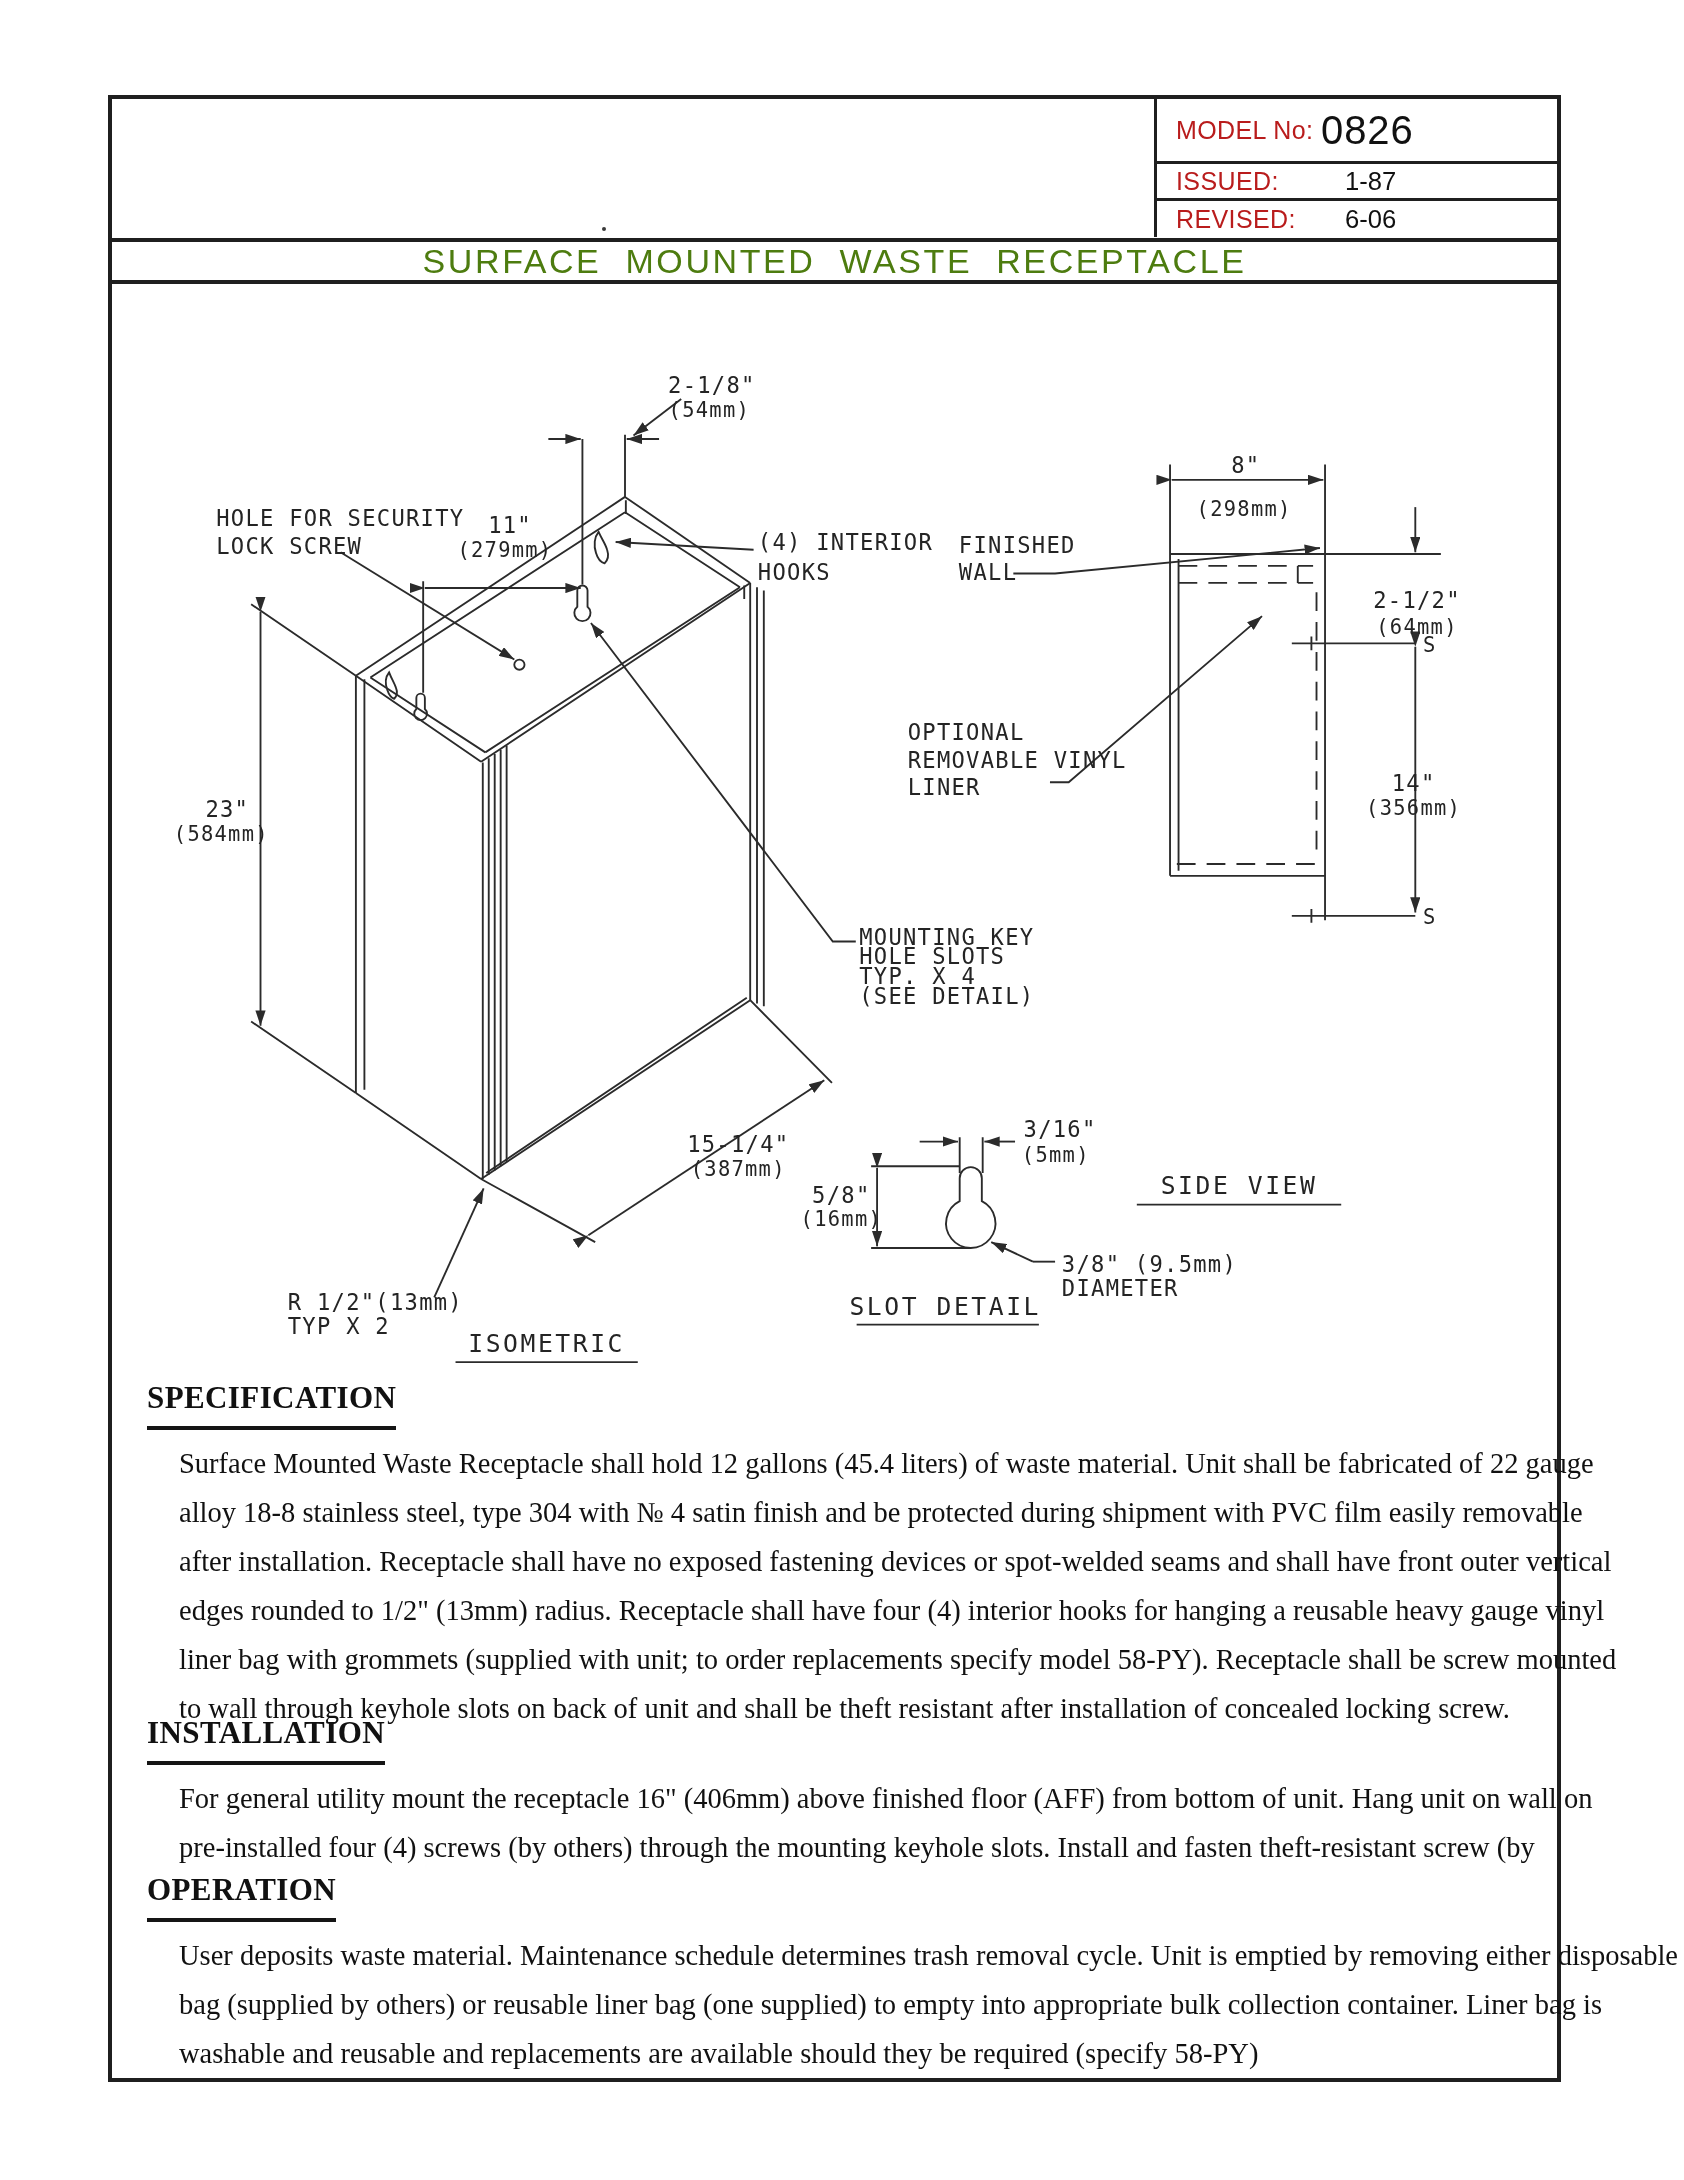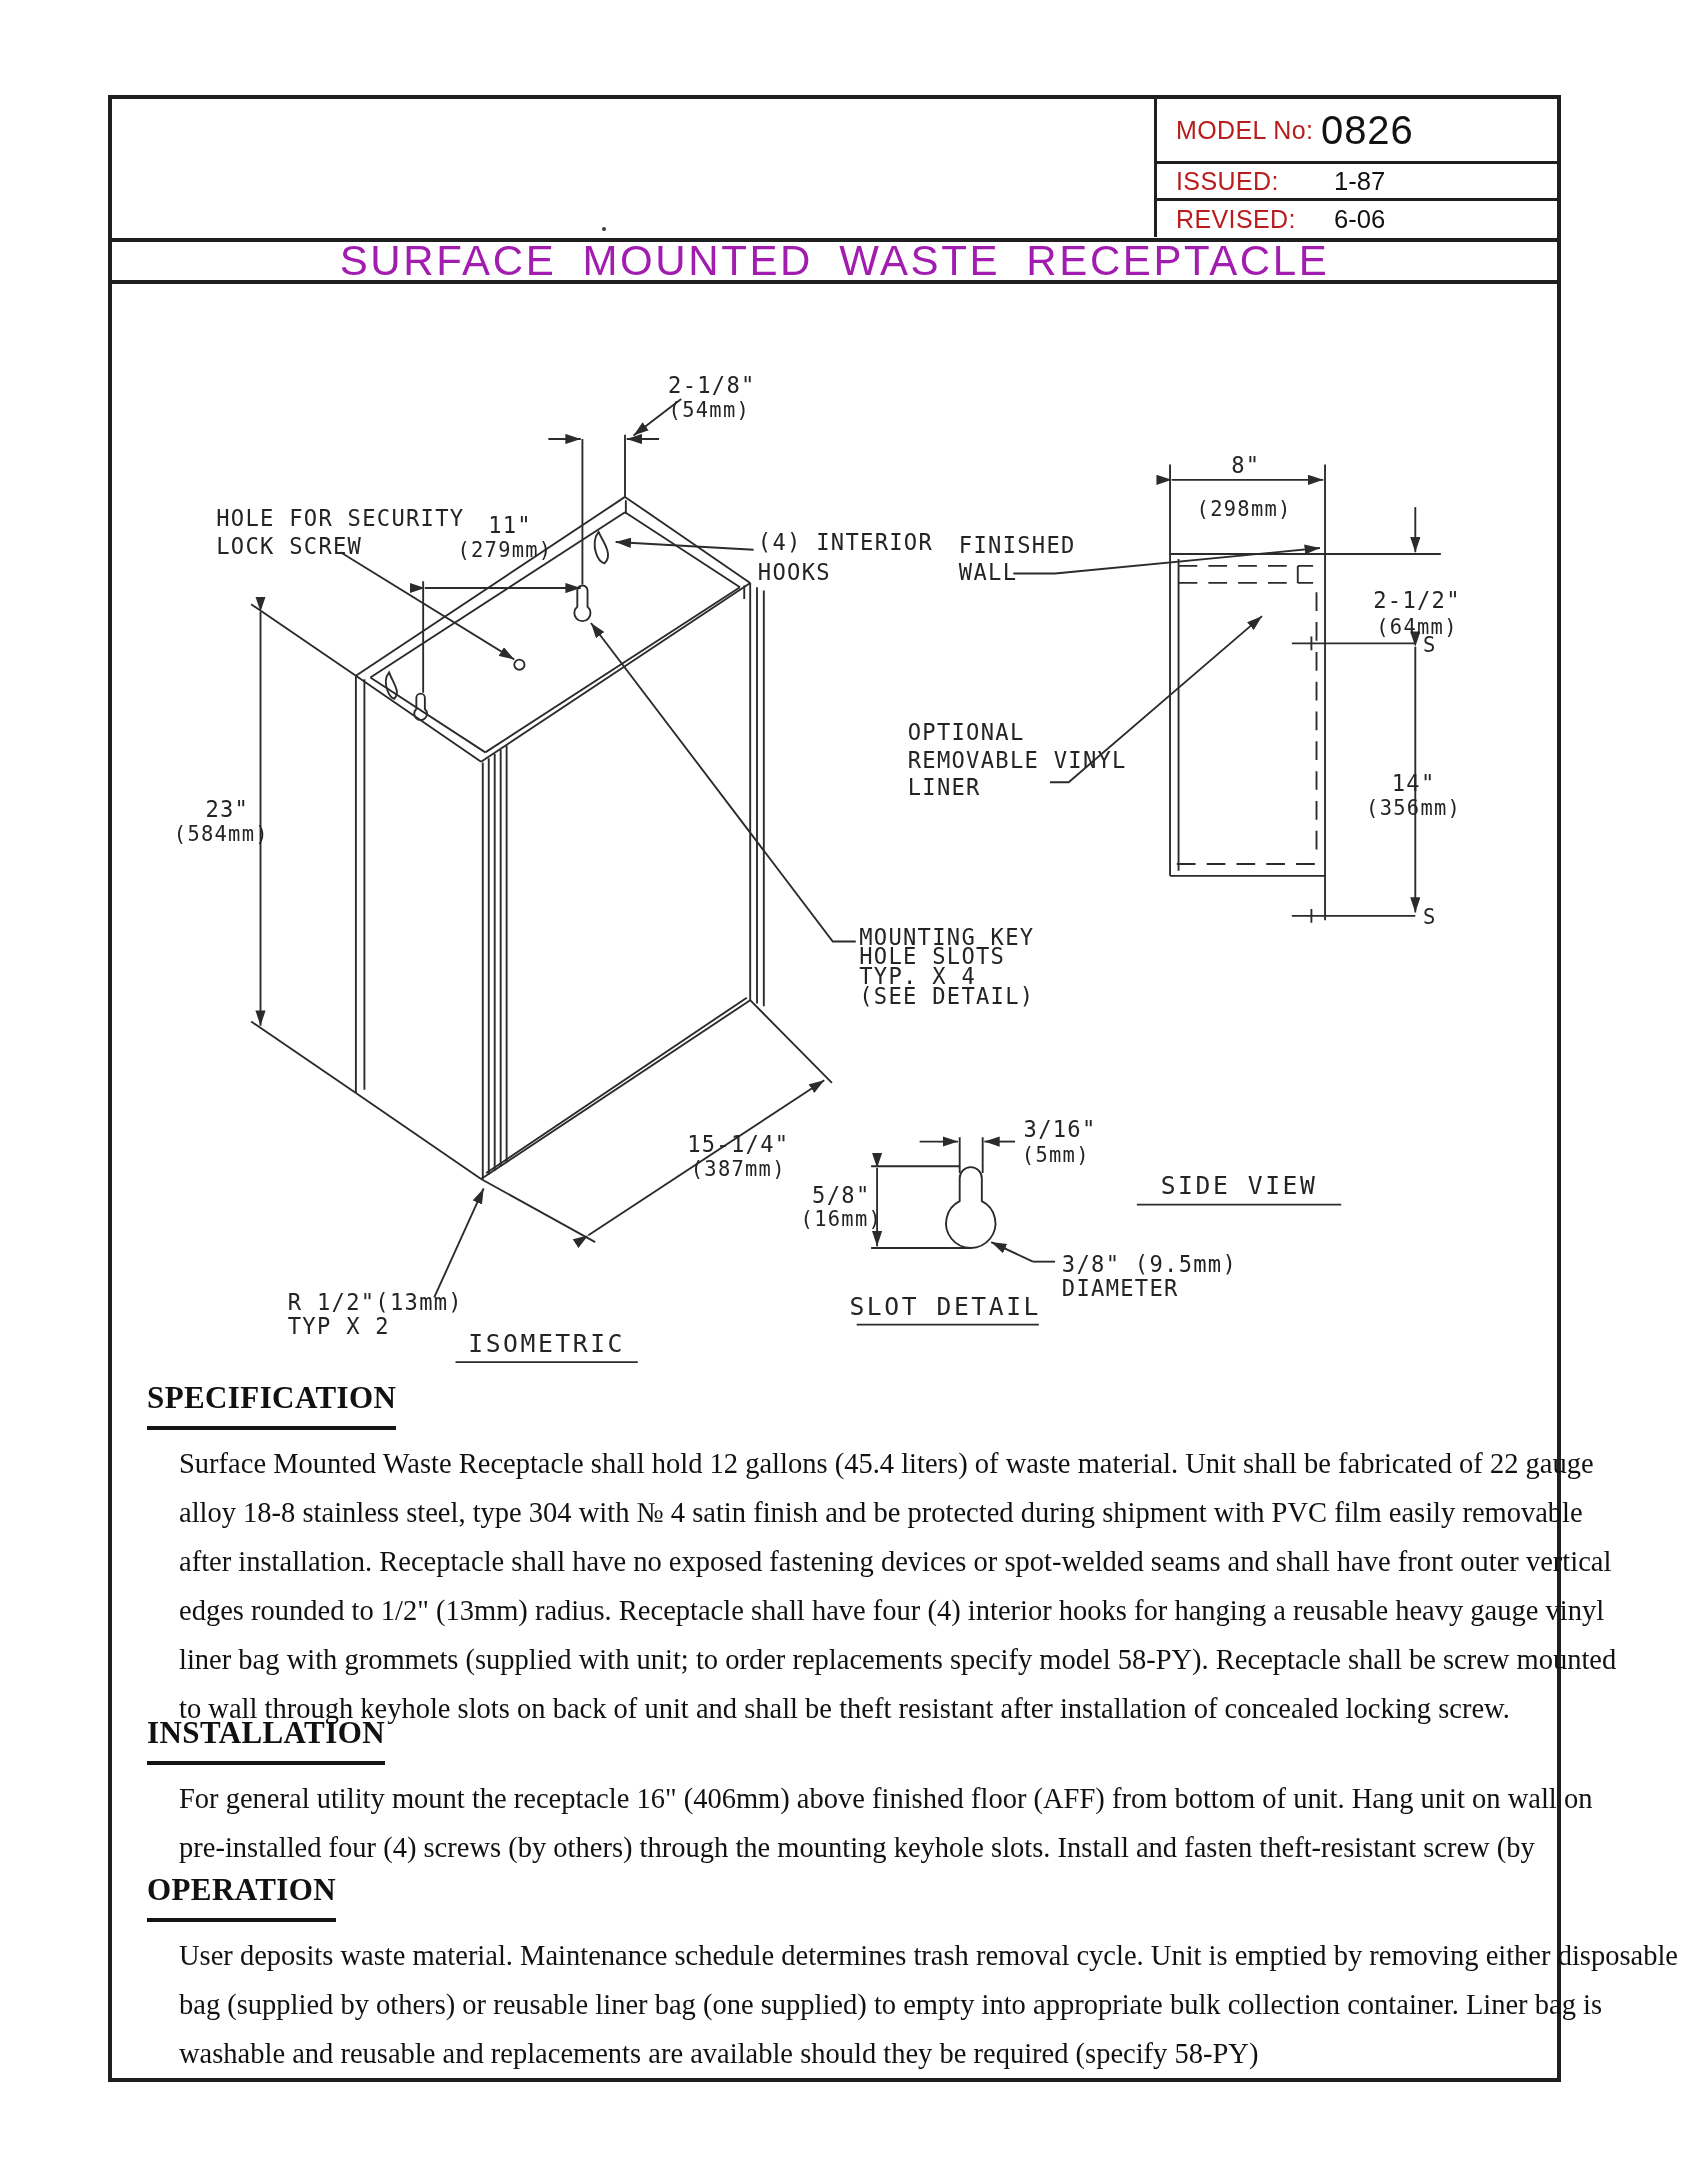--- a/index.html
+++ b/index.html
@@ -9,27 +9,27 @@
          border:4.3px solid #1f1f1f;box-sizing:border-box;}
   
   .tblock{position:absolute;left:1154px;top:95px;width:407px;height:142px;
           border-left:3.4px solid #1f1f1f;border-top:4.3px solid #1f1f1f;box-sizing:border-box;}
   .tb-row{position:relative;box-sizing:border-box;border-bottom:3.4px solid #1f1f1f;
           display:flex;align-items:center;}
   .tb-row.r1{height:65px;}
   .tb-row.r2{height:37px;}
   .tb-row.r3{height:37px;border-bottom:none;}
   .tb-label{font-size:25px;color:#b91c1c;margin-left:19px;letter-spacing:0.4px;}
-  .tb-val{position:absolute;left:177px;font-size:25.6px;color:#111;}
+  .tb-val{position:absolute;left:188px;font-size:25.6px;color:#111;}
   .tb-val.model{left:164px;font-size:40px;letter-spacing:0.9px;}
   
   .tband{position:absolute;left:108px;top:238px;width:1453px;height:46px;
          border-top:4.3px solid #1f1f1f;border-bottom:4.3px solid #1f1f1f;box-sizing:border-box;
          display:flex;align-items:center;justify-content:center;}
-  .tband span{font-size:42px;letter-spacing:2.6px;color:#a21caf;word-spacing:12px;}
+  .tband span{font-size:34px;letter-spacing:2.6px;color:#4d7c0f;word-spacing:12px;}
   .hdot{position:absolute;left:602px;top:227px;width:4.3px;height:4.3px;border-radius:50%;background:#3a3a3a;}
   
   .draw{position:absolute;left:108px;top:284px;}
   svg text{font-family:"DejaVu Sans Mono",monospace;fill:#242424;letter-spacing:1.5px;}
   .lab{font-size:26px;}
   .labs{font-size:24px;}
   .cap{font-size:29px;letter-spacing:3px;}
   
   .sections{position:absolute;left:147px;top:1380px;width:1382px;
             font-family:"Liberation Serif",serif;color:#111;}

